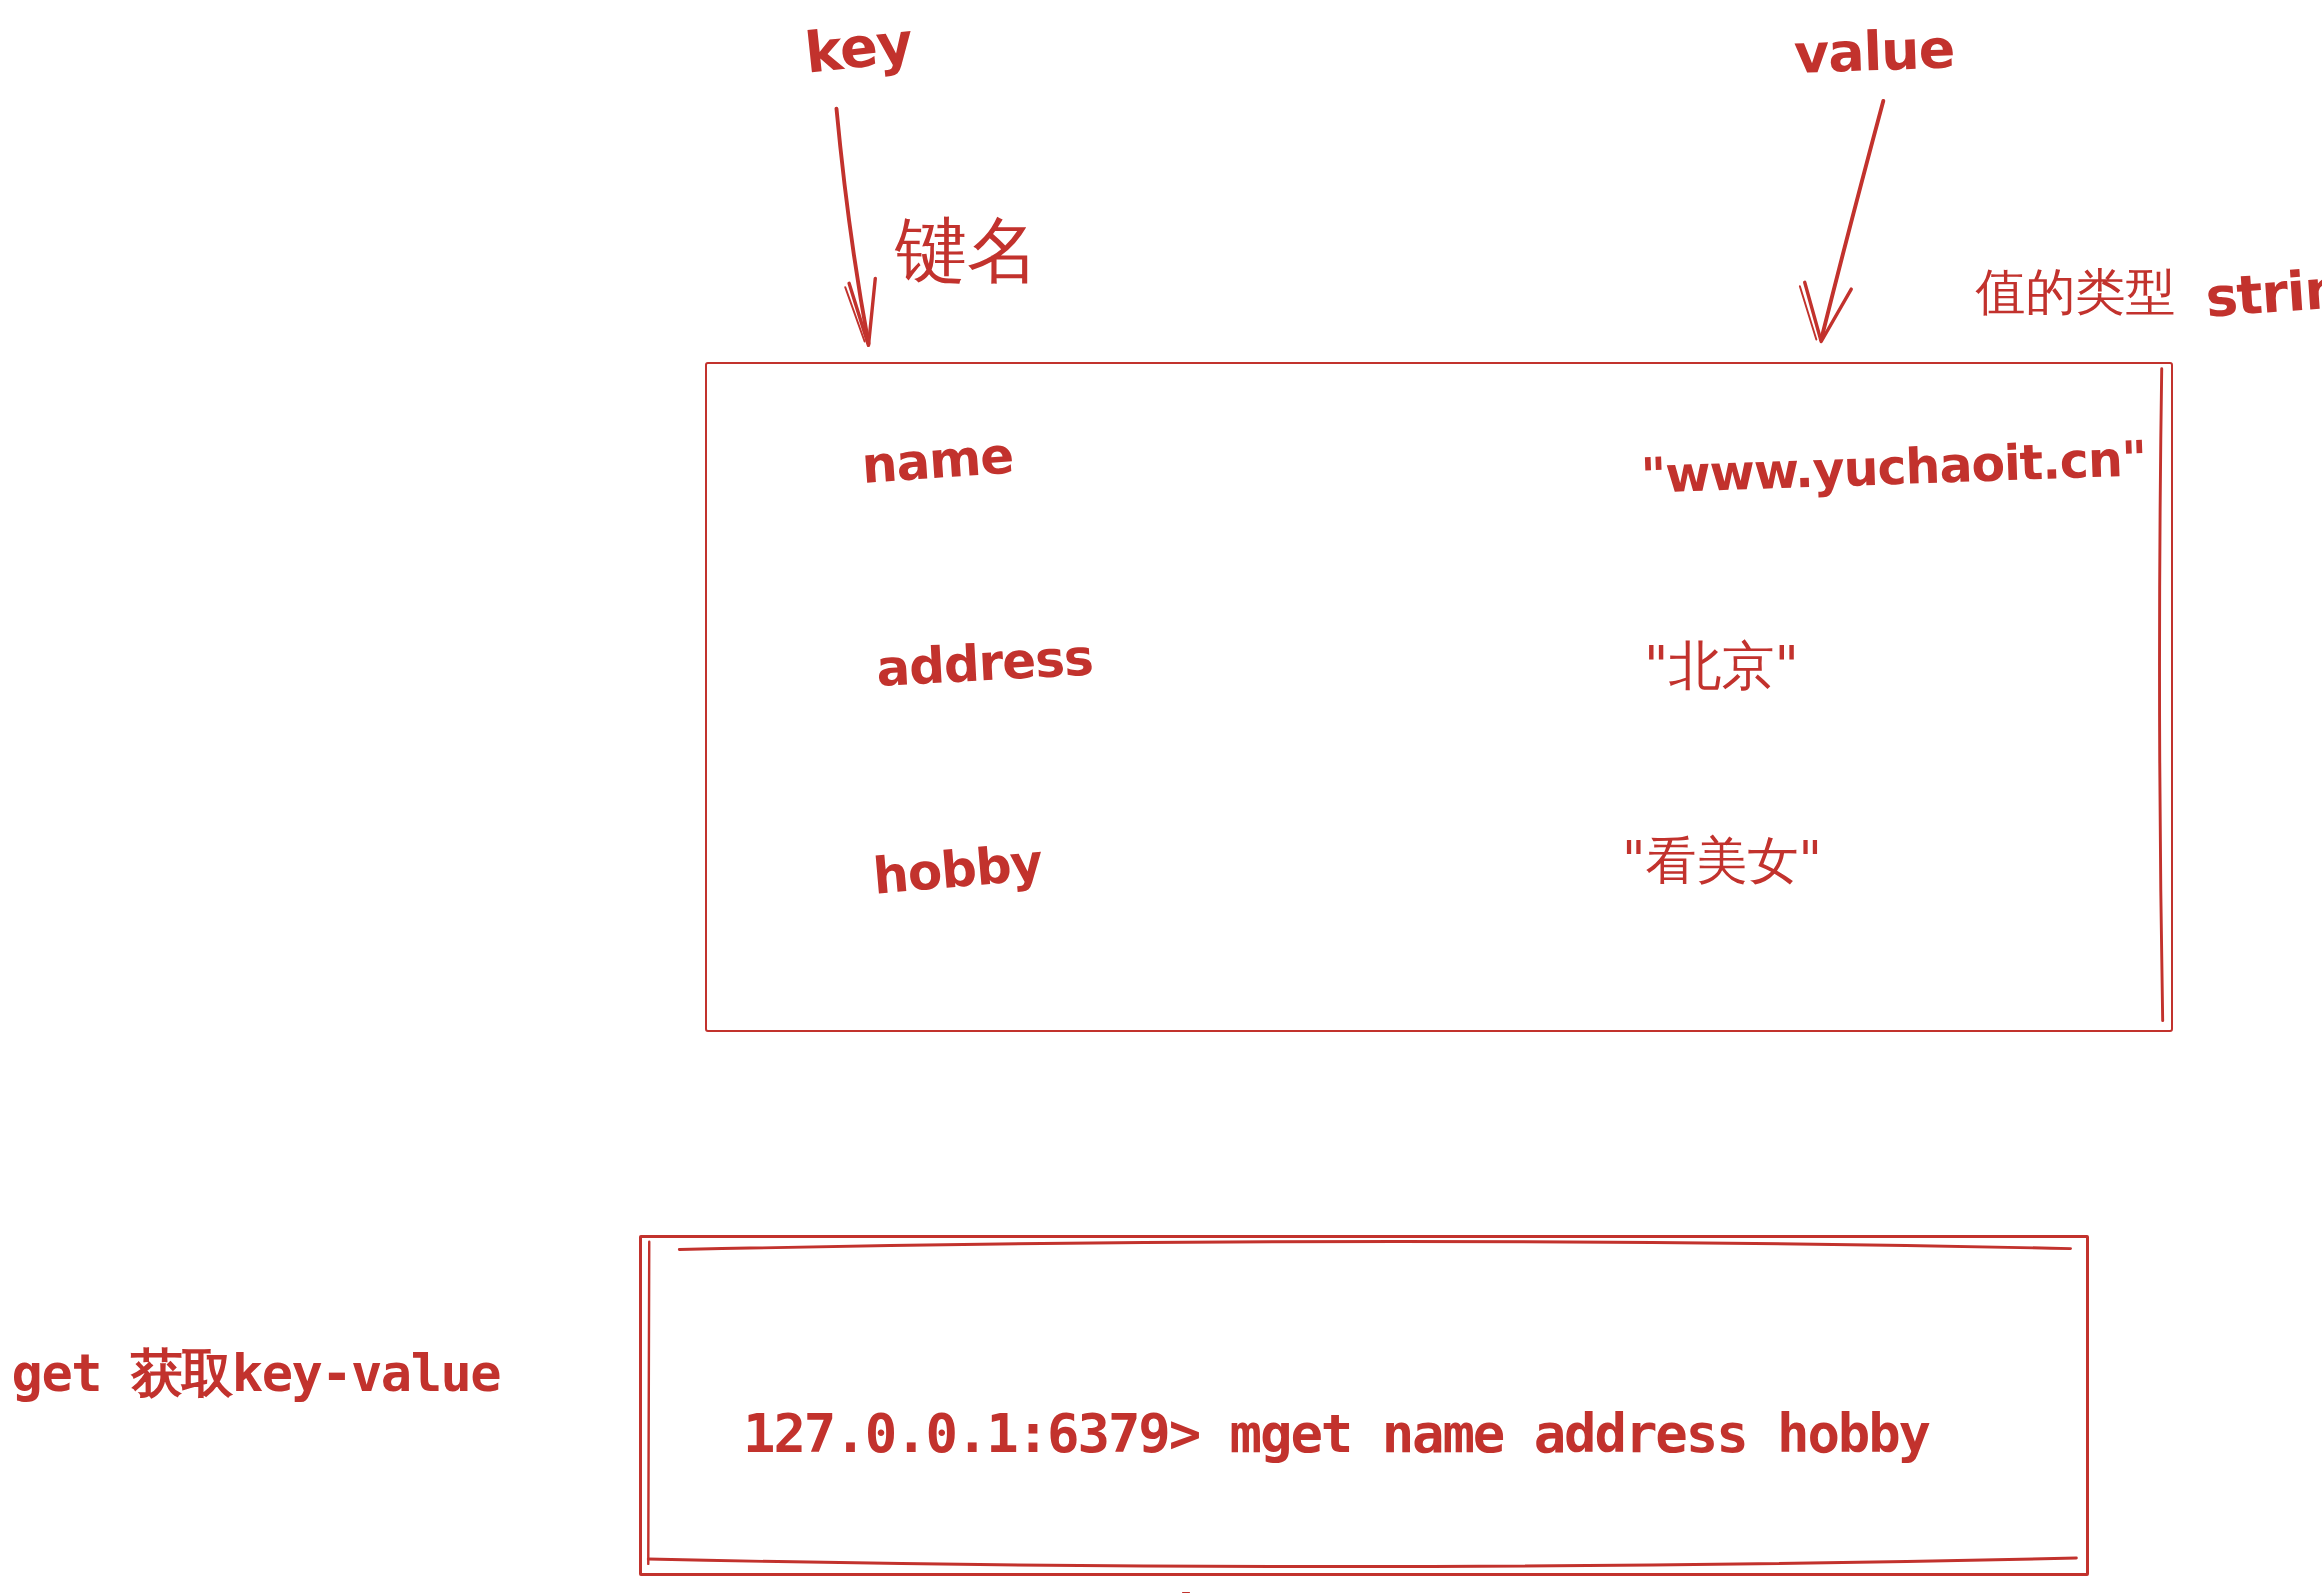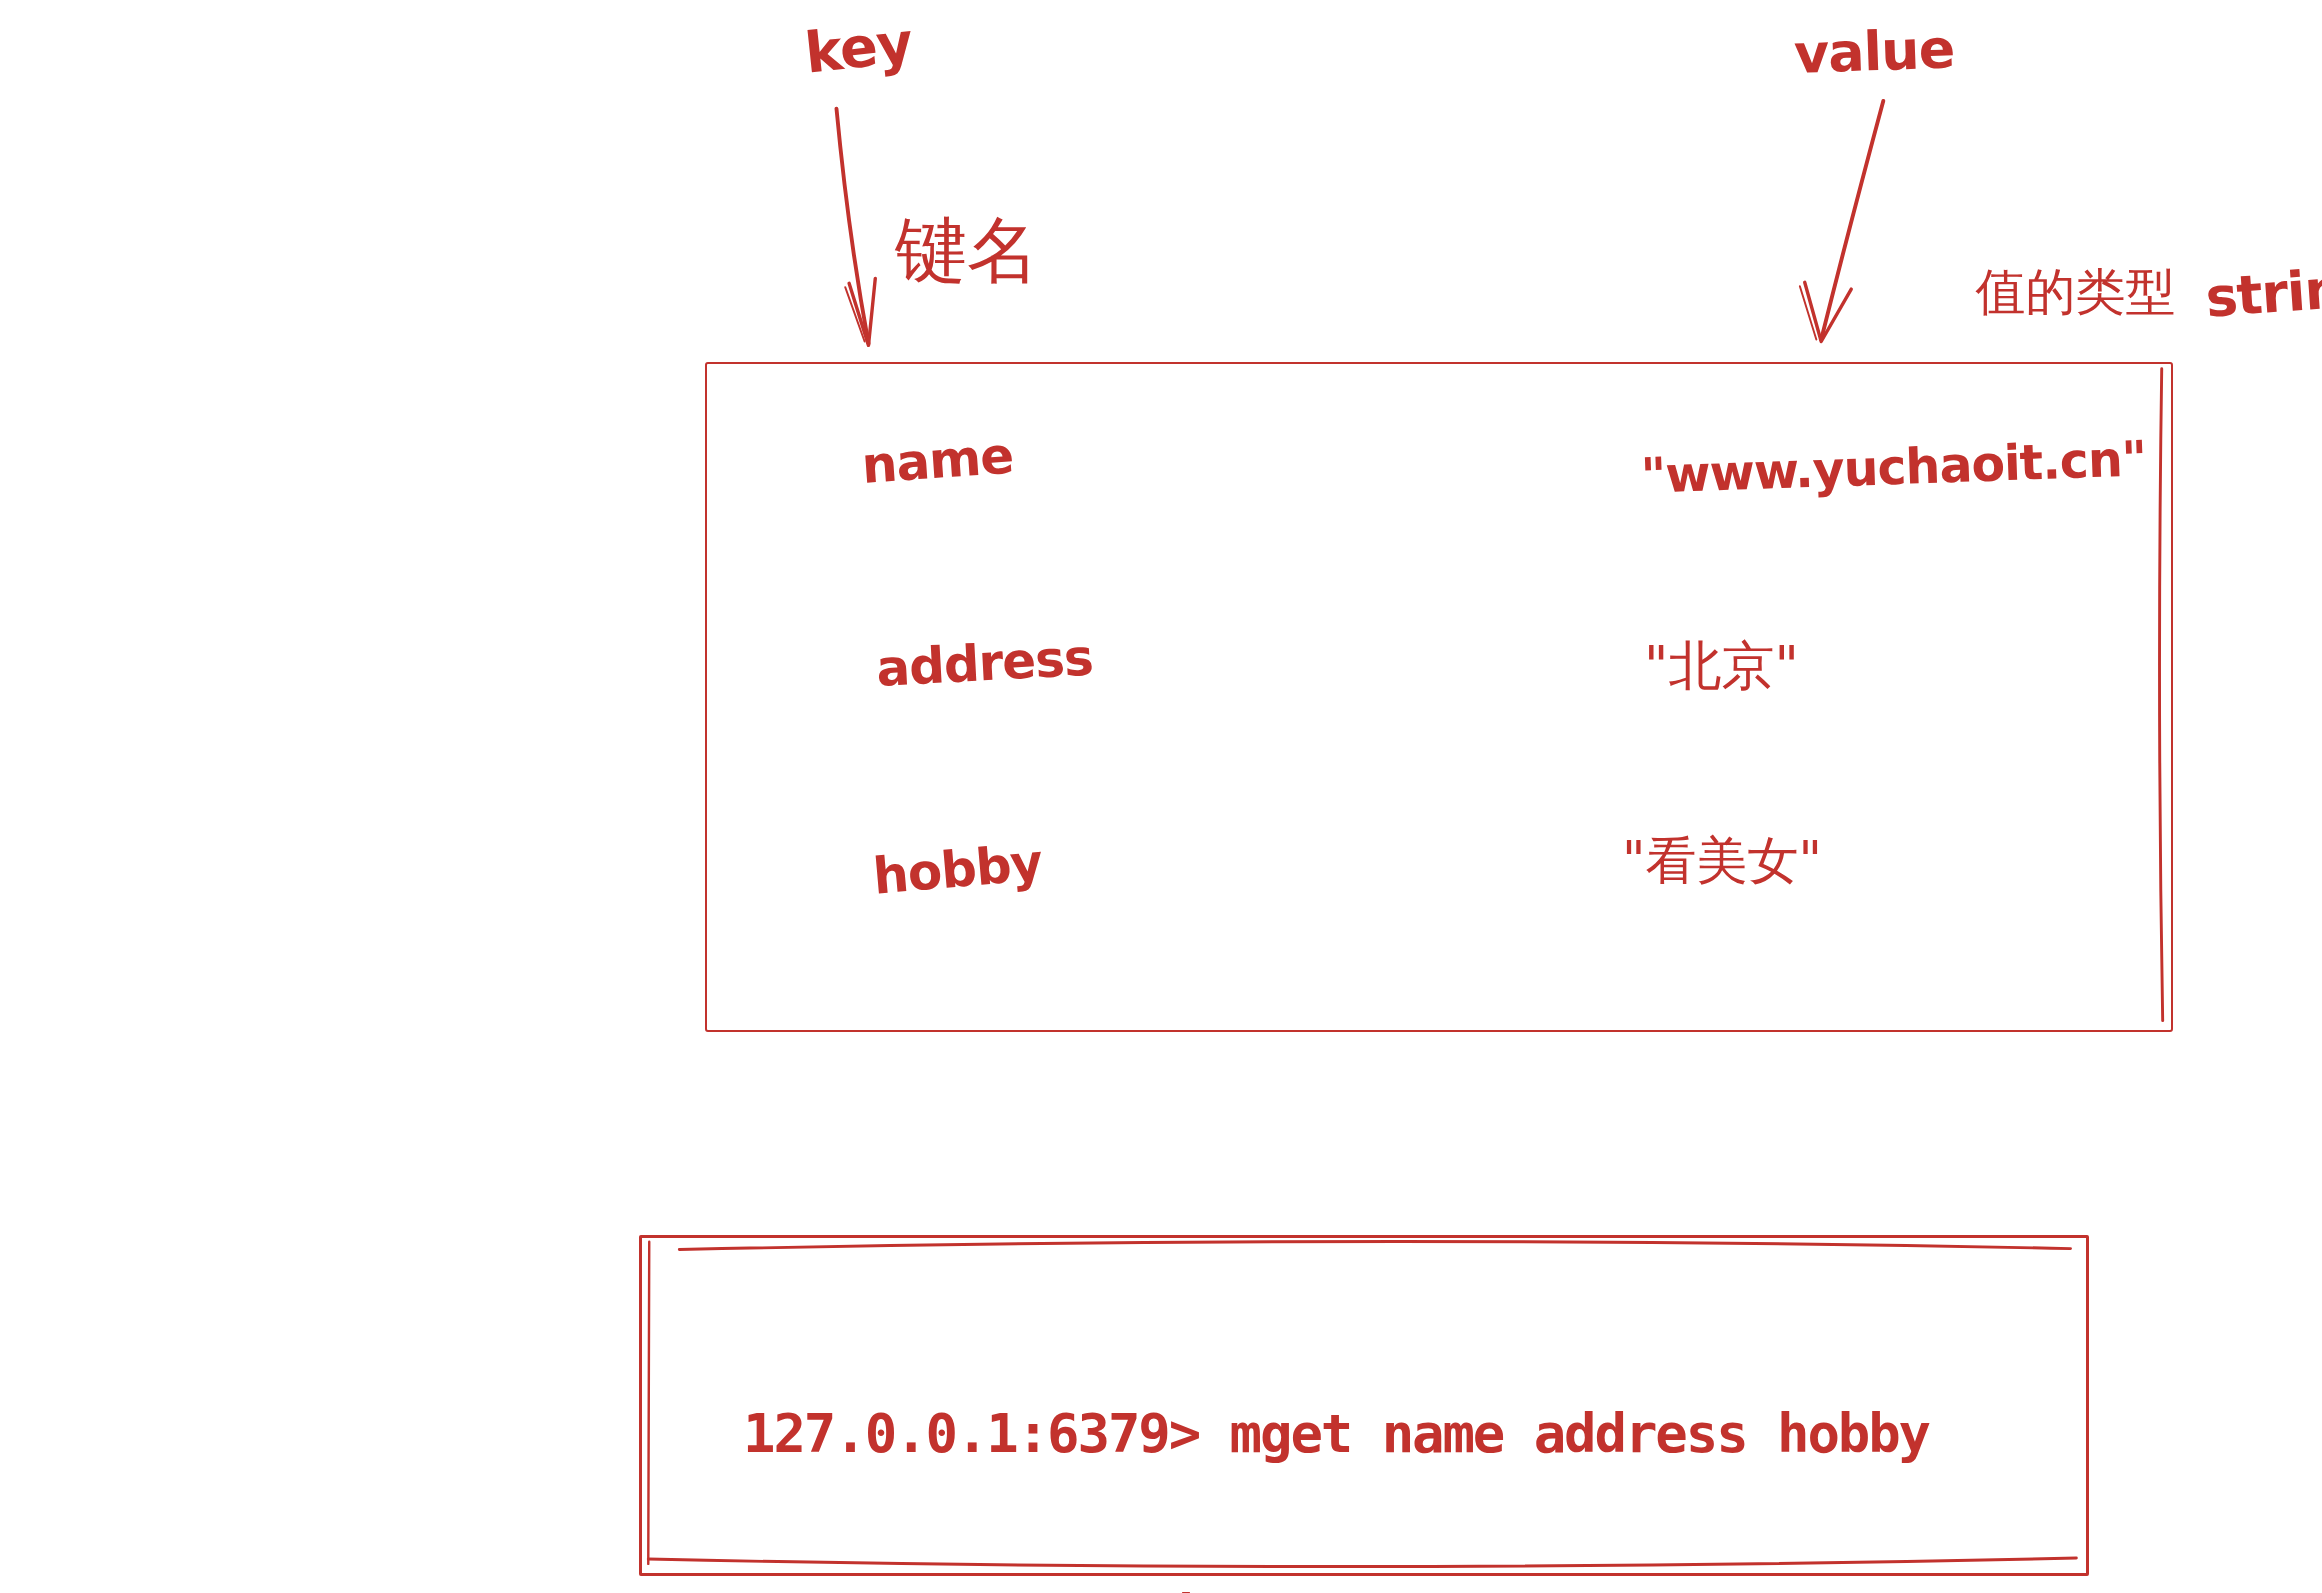--- a/index.html
+++ b/index.html
@@ -66,20 +66,21 @@
   </div>
 
   <div class="t hand rot-n4" style="left:860px; top:439px; font-size:50px;">name</div>
   <div class="t hand rot-n3" style="left:875px; top:642px; font-size:50px;">address</div>
   <div class="t hand rot-n5" style="left:871px; top:850px; font-size:50px;">hobby</div>
 
   <div class="t hand rot-n2" style="left:1640px; top:450px; font-size:49px;">"www.yuchaoit.cn"</div>
   <div class="t cjk" style="left:1644px; top:637px; font-size:53px;">"北京"</div>
   <div class="t cjk" style="left:1622px; top:833px; font-size:51px;">"看美女"</div>
 
+  <div class="t mono" style="left:11.6px; top:1345px; font-size:52px;">get 获取key-value</div>
 
   <div class="t mono term-lines">
     <div class="term-line">127.0.0.1:6379&gt; mget name address hobby</div>
     <div class="term-line">1) "www.yuchaoit.cn"</div>
     
     
   </div>
 
 </div>
 

